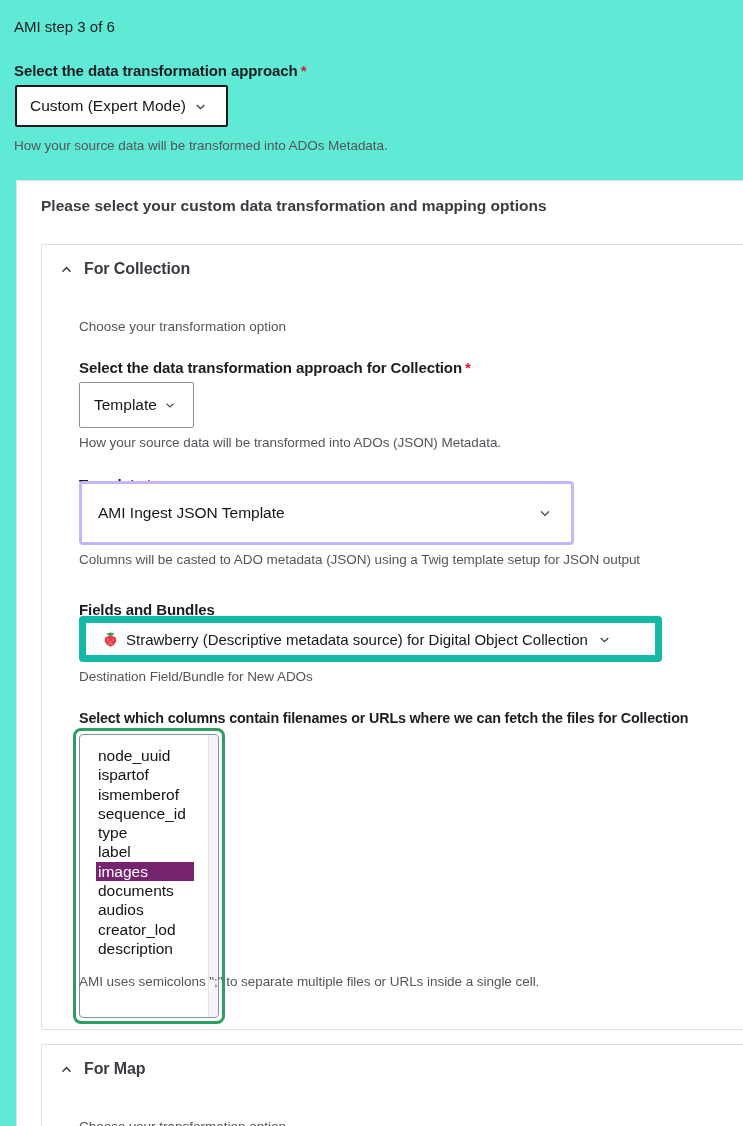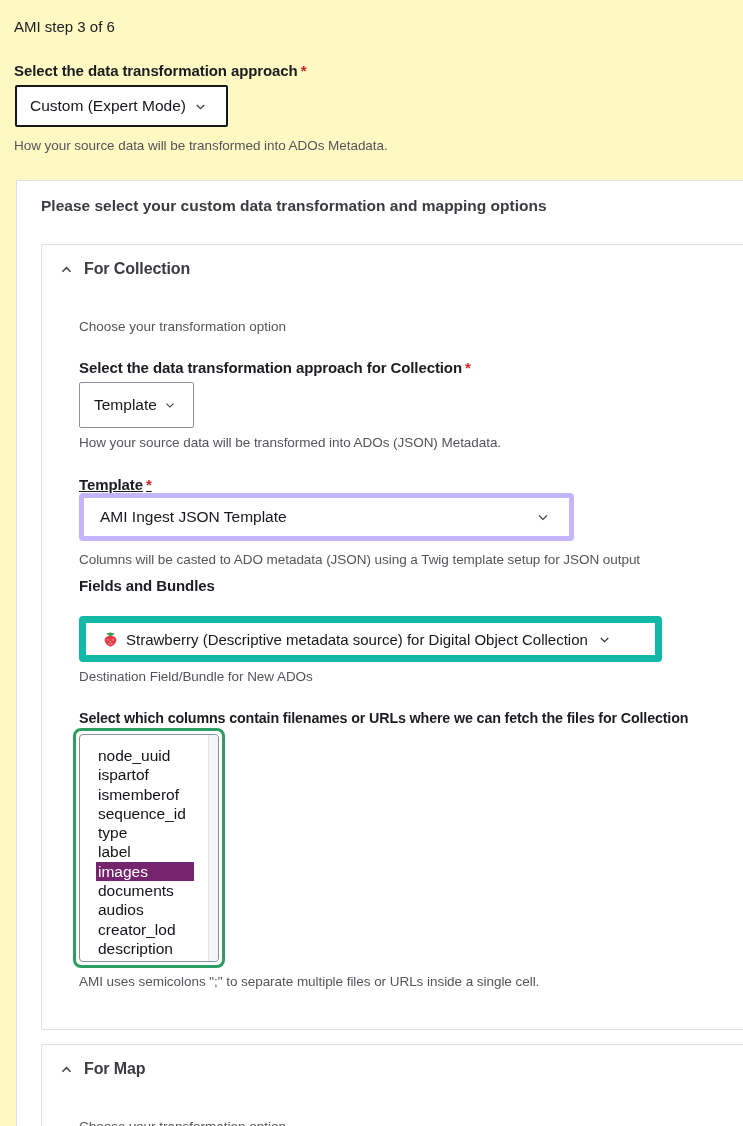--- a/index.html
+++ b/index.html
@@ -1,17 +1,17 @@
 <!DOCTYPE html>
 <html><head>
 <meta charset="utf-8">
 <style>
   html,body{margin:0;padding:0;background:#fff;}
   #root{
-    position:relative;width:743px;height:1126px;overflow:hidden;background:#fef9c3;
+    position:relative;width:743px;height:1126px;overflow:hidden;background:#5eead4;
     font-family:"Liberation Sans",sans-serif;color:#1b1c21;
   }
   .step-title{position:absolute;left:14px;top:18px;font-size:15px;color:#202126;}
   .field-label{font-weight:700;font-size:15px;color:#1b1c21;letter-spacing:-0.1px;white-space:nowrap;}
   .asterisk{color:#da1e28;font-weight:700;margin-left:3px;}
   .help{font-size:13.5px;color:#54555b;letter-spacing:-0.05px;white-space:nowrap;}
 
   .sel{box-sizing:border-box;display:flex;align-items:center;background:#fff;cursor:pointer;}
   .sel .txt{font-size:15.5px;color:#16171c;white-space:nowrap;}
   .chev{flex:0 0 auto;display:block;}
@@ -24,38 +24,38 @@
 
   .inner-panel{position:absolute;left:24px;width:1100px;border:1px solid #dcdfe4;border-radius:2px;background:#fff;}
   .inner-collection{top:63px;height:784px;}
   .inner-map{top:863px;height:300px;}
   .section-header{position:absolute;left:17px;top:15px;display:flex;align-items:center;gap:10px;cursor:pointer;}
   .section-header .hdr-txt{font-weight:700;font-size:16px;color:#3a3b41;letter-spacing:-0.1px;}
   .intro{position:absolute;left:37px;font-size:13.5px;color:#54555b;}
 
   .sel-template{position:absolute;left:37px;top:137px;width:115px;height:46px;
     border:1px solid #8e929c;border-radius:2px;padding:0 10px 0 14px;gap:6px;}
-  .sel-ami{position:absolute;left:37px;top:248px;width:495px;height:48px;
-    border:5px solid #c4b5fd;border-radius:4px;padding:0 18px 0 16px;justify-content:space-between;}
+  .sel-ami{position:absolute;left:37px;top:236px;width:495px;height:64px;
+    border:3px solid #c4b5fd;border-radius:4px;padding:0 18px 0 16px;justify-content:space-between;}
   .sel-bundle{position:absolute;left:37px;top:371px;width:583px;height:46px;
     border:7px solid #14b8a6;border-radius:4px;padding:0 14px 0 16px;gap:8px;}
   .sel-bundle .txt{display:flex;align-items:center;gap:7px;font-size:15px;}
   .sel-bundle .chev{margin-left:1px;}
 
   .abs-label{position:absolute;left:37px;}
   .lbl-a{top:114px;}
   .lbl-b{top:231px;text-decoration:underline;}
-  .lbl-c{top:332px;text-align:right;}
+  .lbl-c{top:356px;text-align:right;}
   .lbl-d{top:465px;font-size:14.3px;letter-spacing:-0.15px;}
   .hlp-a{position:absolute;left:37px;top:190px;}
   .hlp-b{position:absolute;left:37px;top:307px;}
   .hlp-c{position:absolute;left:37px;top:424px;}
   .hlp-d{position:absolute;left:37px;top:727px;line-height:19.5px;}
 
-  .listbox-ring{position:absolute;left:31px;top:483px;width:152px;height:240px;
+  .listbox-ring{position:absolute;left:31px;top:483px;width:152px;height:296px;
     box-sizing:border-box;border:3px solid #2f9e62;border-radius:8px;padding:3px;background:#fff;}
   .listbox{position:relative;box-sizing:border-box;width:100%;height:100%;
     border:1px solid #8a8e98;border-radius:4px;background:#fff;overflow:hidden;}
   .listbox ul{list-style:none;margin:0;padding:11px 0 0 0;}
   .listbox li{padding-left:18px;line-height:19.3px;font-size:15.5px;color:#121318;cursor:default;white-space:nowrap;}
   .listbox li .opt-inner{display:inline-block;}
   .listbox li.selected .opt-inner{background:#76246e;color:#fff;min-width:96px;margin-left:-2px;padding-left:2px;}
   .scroll-track{position:absolute;top:0;right:0;bottom:0;width:9px;background:#f6f6f8;
     border-left:1px solid #e4e4e7;border-radius:0 3px 3px 0;}
 </style>

